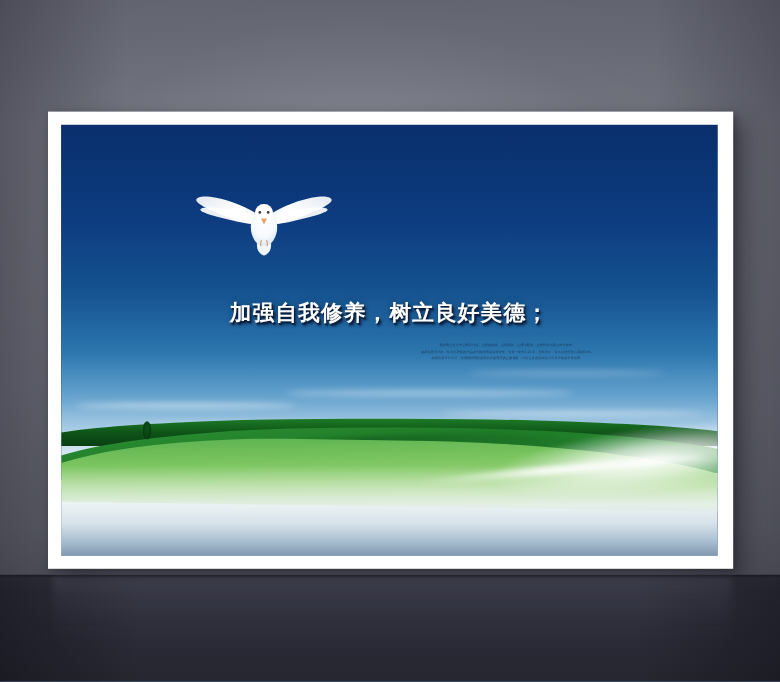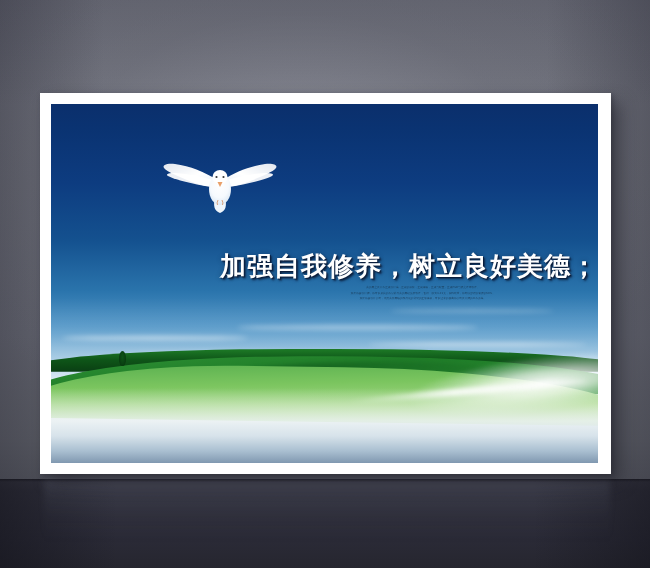--- a/index.html
+++ b/index.html
@@ -187,24 +187,24 @@
   .water-streak {
     position:absolute; right:2%; top:38%; width:44%; height:7px;
     background:linear-gradient(90deg, rgba(255,255,255,0.0), rgba(255,255,255,0.9) 45%, rgba(255,255,255,0.55));
     border-radius:50%; filter:blur(2px);
     transform:rotate(-5deg);
   }
 
   
   .headline {
     position:absolute; left:0; top:40.5%; width:100%;
-    text-align:right;
+    text-align:center;
     font-family:Liberation Sans, sans-serif;
     font-weight:bold;
-    font-size:26px;
+    font-size:18px;
     letter-spacing:1px;
     color:#ffffff;
     text-shadow:
       1px 1px 0 rgba(10,28,58,0.85),
       2px 2px 2px rgba(8,22,48,0.75),
       0 0 5px rgba(10,30,64,0.45);
     white-space:nowrap;
   }
 
   .body-copy {

